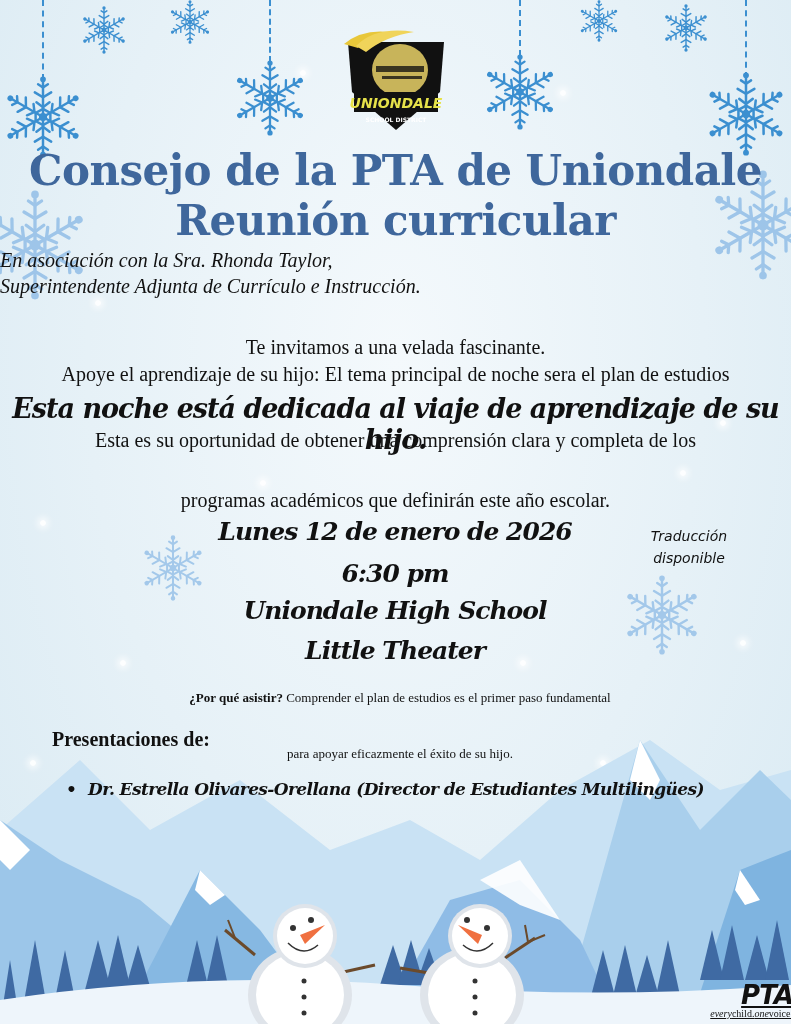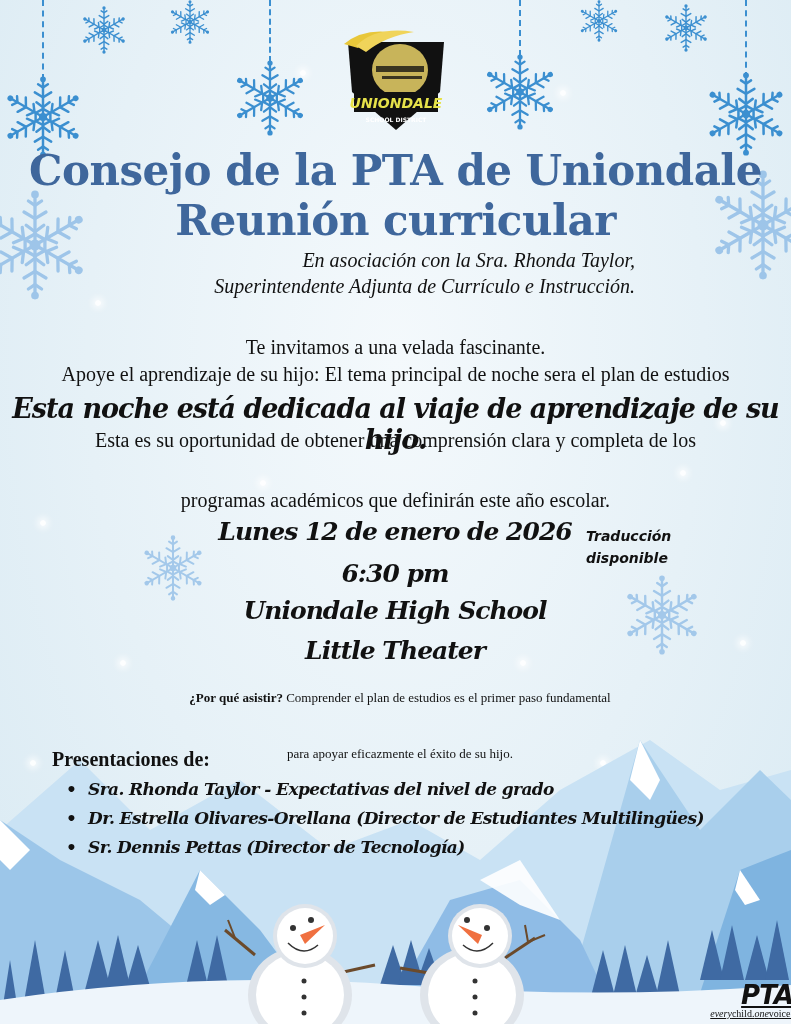--- a/index.html
+++ b/index.html
@@ -23,21 +23,21 @@
 
   .title {
     position: absolute; left: 0; width: 791px; text-align: center;
     font-family: "DejaVu Serif", serif; font-weight: bold; color: #3f679c;
     letter-spacing: -0.5px;
   }
   .title.l1 { top: 146px; font-size: 42px; }
   .title.l2 { top: 196px; font-size: 42px; }
 
   .sub {
-    position: absolute; left: 0; width: 635px; text-align: right;
+    position: absolute; left: 0; width: 635px; text-align: left;
     font-style: italic; font-size: 20px; color: #111;
   }
   .sub.s1 { top: 249px; }
   .sub.s2 { top: 275px; }
 
   .body-line {
     position: absolute; left: 0; width: 791px; text-align: center;
     font-size: 20px; color: #111;
   }
   .b1 { top: 336px; }
@@ -50,35 +50,35 @@
     position: absolute; left: 190px; width: 410px; text-align: center;
     font-family: "DejaVu Serif", serif; font-weight: bold; font-style: italic;
     font-size: 25px; color: #111; letter-spacing: -1px;
   }
   .e1 { top: 517px; }
   .e2 { top: 559px; }
   .e3 { top: 596px; }
   .e4 { top: 636px; }
 
   .translation {
-    position: absolute; left: 586px; top: 525px; width: 130px; text-align: left;
-    font-family: "DejaVu Sans", sans-serif; font-weight: bold; font-style: italic;
+    position: absolute; left: 624px; top: 525px; width: 130px; text-align: center;
+    font-family: "DejaVu Sans", sans-serif; font-weight: normal; font-style: italic;
     font-size: 14px; line-height: 22px; color: #111;
   }
 
   .why {
     position: absolute; left: 20px; width: 760px; text-align: center;
     font-size: 13px; color: #111;
   }
   .w1 { top: 690px; }
   .w2 { top: 746px; }
   .why b { font-weight: bold; }
 
   .pres-head {
-    position: absolute; left: 52px; top: 748px;
+    position: absolute; left: 52px; top: 728px;
     font-size: 20px; font-weight: bold; color: #111;
   }
   .pres-list { position: absolute; left: 66px; top: 775px; list-style: none; }
   .pres-list li {
     font-family: "DejaVu Serif", serif; font-style: italic; font-weight: bold;
     font-size: 17px; line-height: 29px; color: #111; letter-spacing: -0.6px;
     white-space: nowrap;
   }
   .pres-list li .dot { display: inline-block; width: 22px; font-style: normal; }
 
@@ -294,21 +294,19 @@
 <div class="translation">
   <div>Traducción</div>
   <div>disponible</div>
 </div>
 
 <div class="why w1"><b>¿Por qué asistir?</b><span> Comprender el plan de estudios es el primer paso fundamental</span></div>
 <div class="why w2">para apoyar eficazmente el éxito de su hijo.</div>
 
 <div class="pres-head">Presentaciones de:</div>
 <ul class="pres-list">
-  <li><span class="dot">•</span><span>Sra. Rhonda Taylor - Expectativas del nivel de grado</span></li>
   <li><span class="dot">•</span><span>Dr. Estrella Olivares-Orellana (Director de Estudiantes Multilingües)</span></li>
-  <li><span class="dot">•</span><span>Sr. Dennis Pettas (Director de Tecnología)</span></li>
 </ul>
 
 <div class="pta">
   <div class="mark">PTA</div>
   <div class="tag"><i>every</i><span>child.</span><i>one</i><span>voice.</span></div>
 </div>
 
 </body></html>

